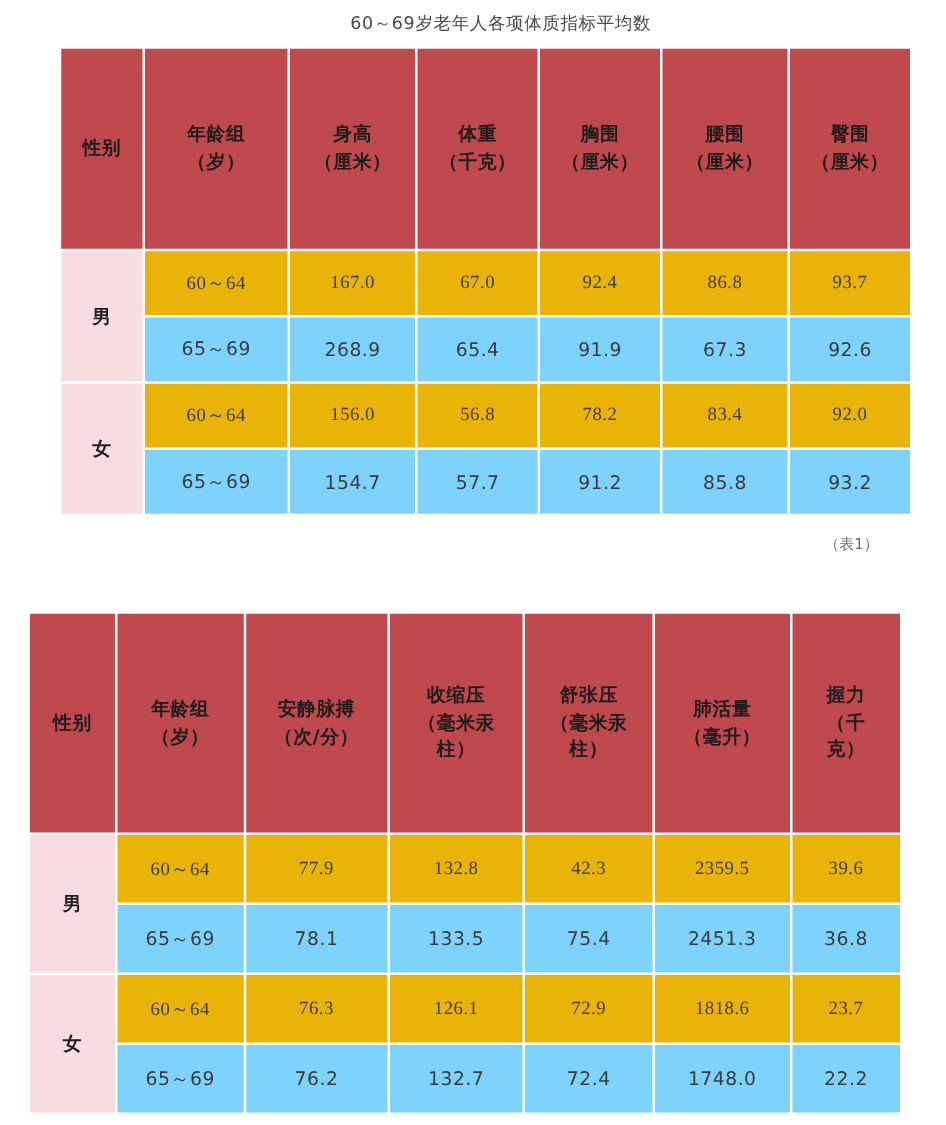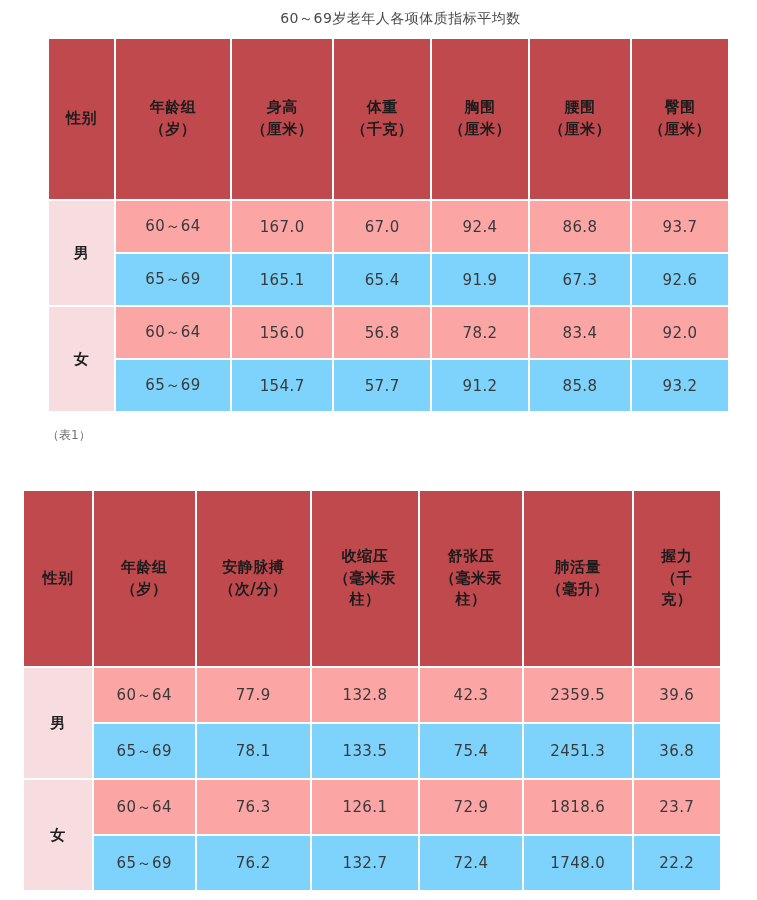--- a/index.html
+++ b/index.html
@@ -72,27 +72,28 @@
     letter-spacing: 0.4px;
   }
   .t2 tbody td { height: 54px; }
 
   td.sex {
     background: #f7dce0;
     font-size: 15px;
     font-weight: bold;
     color: #1f1f1f;
   }
-  tr.tint td.data { background: #fca5a5; }
+  tr.tint td.data { background: #eab308; font-family: Liberation Serif, serif; }
   tr.plain td.data { background: #7dd3fc; }
 
   .num { font-family: "DejaVu Sans", "Liberation Sans", sans-serif; }
   .agegrp { letter-spacing: 0.5px; }
 
   .table-caption {
+    text-align: right;
     font-size: 12px;
     color: #6d6d6d;
     padding-top: 14px;
   }
   .t1-caption { padding-right: 27px; }
   .t2-caption { padding-right: 7px; }
 
   .gap { height: 45px; }
 </style>
 </head>
@@ -147,21 +148,21 @@
           <td class="sex" rowspan="2">男</td>
           <td class="data agegrp">60～64</td>
           <td class="data num">167.0</td>
           <td class="data num">67.0</td>
           <td class="data num">92.4</td>
           <td class="data num">86.8</td>
           <td class="data num">93.7</td>
         </tr>
         <tr class="plain">
           <td class="data agegrp">65～69</td>
-          <td class="data num">165.1</td>
+          <td class="data num">268.9</td>
           <td class="data num">65.4</td>
           <td class="data num">91.9</td>
           <td class="data num">67.3</td>
           <td class="data num">92.6</td>
         </tr>
         <tr class="tint">
           <td class="sex" rowspan="2">女</td>
           <td class="data agegrp">60～64</td>
           <td class="data num">156.0</td>
           <td class="data num">56.8</td>

